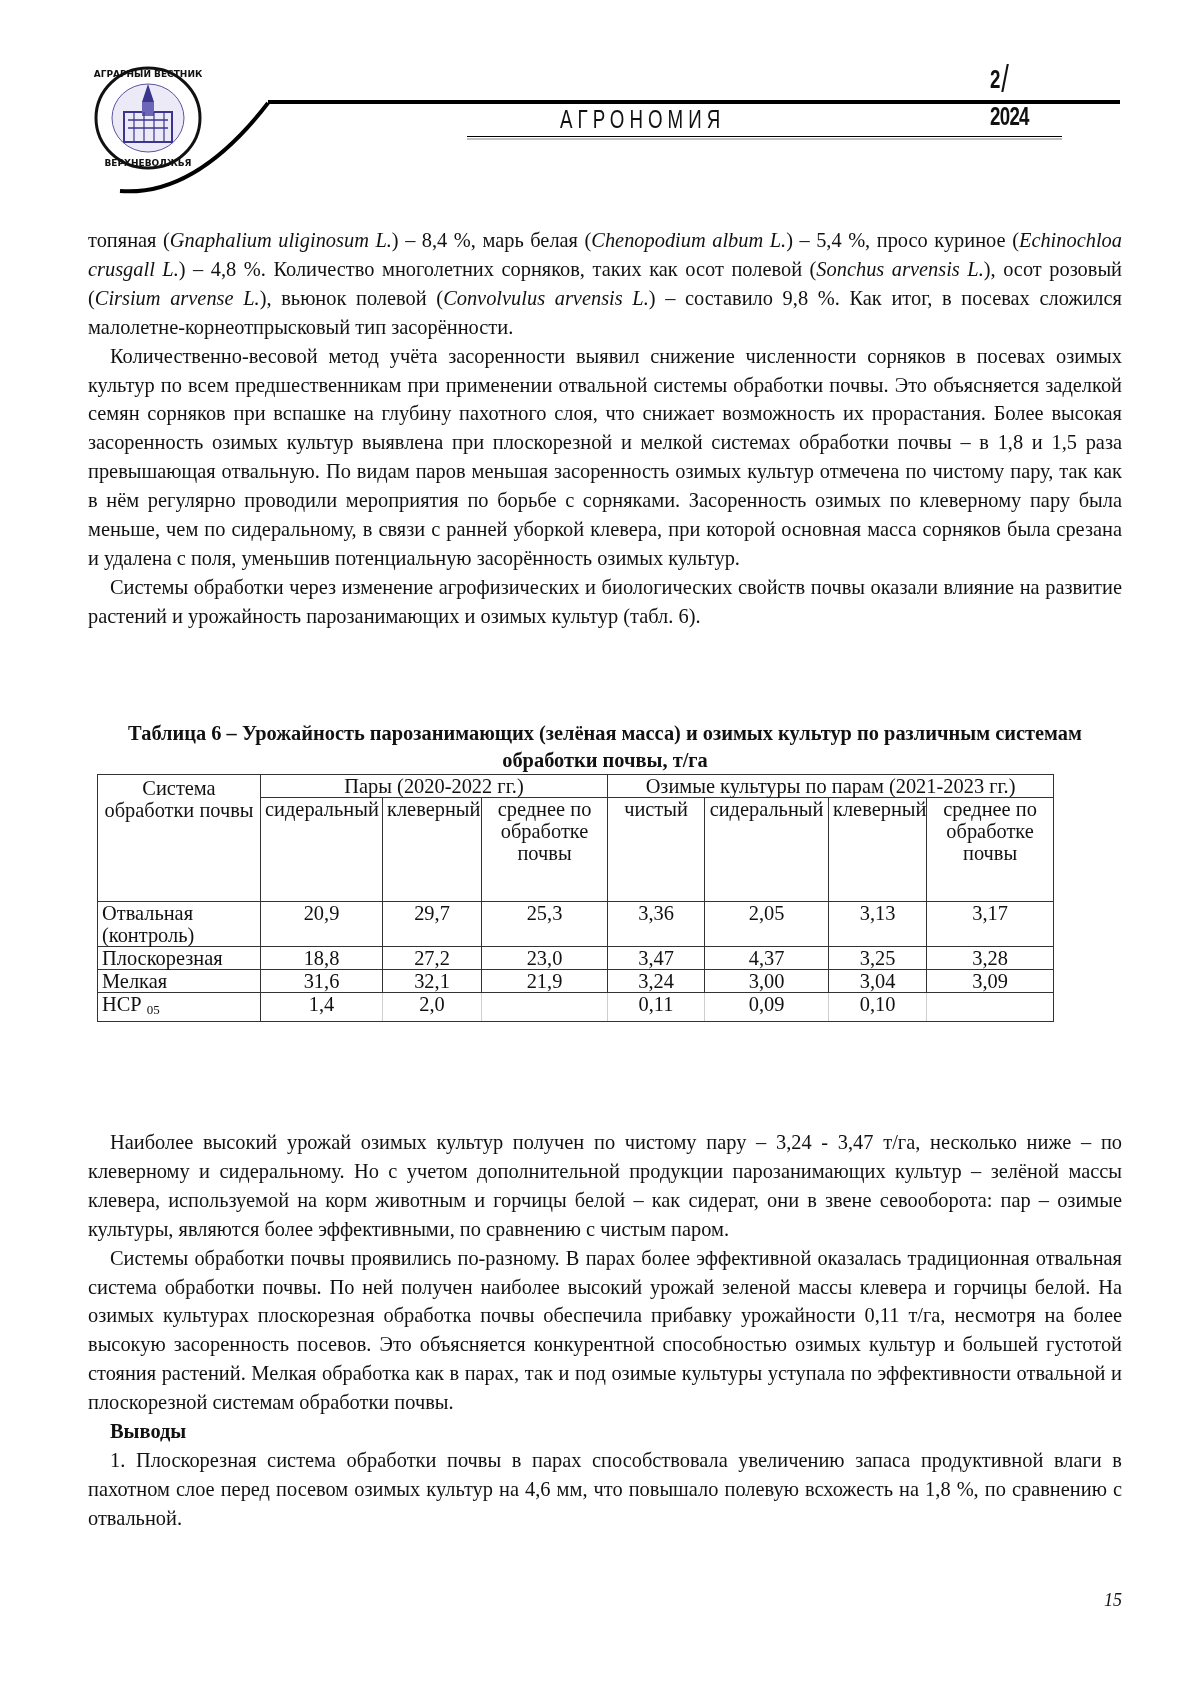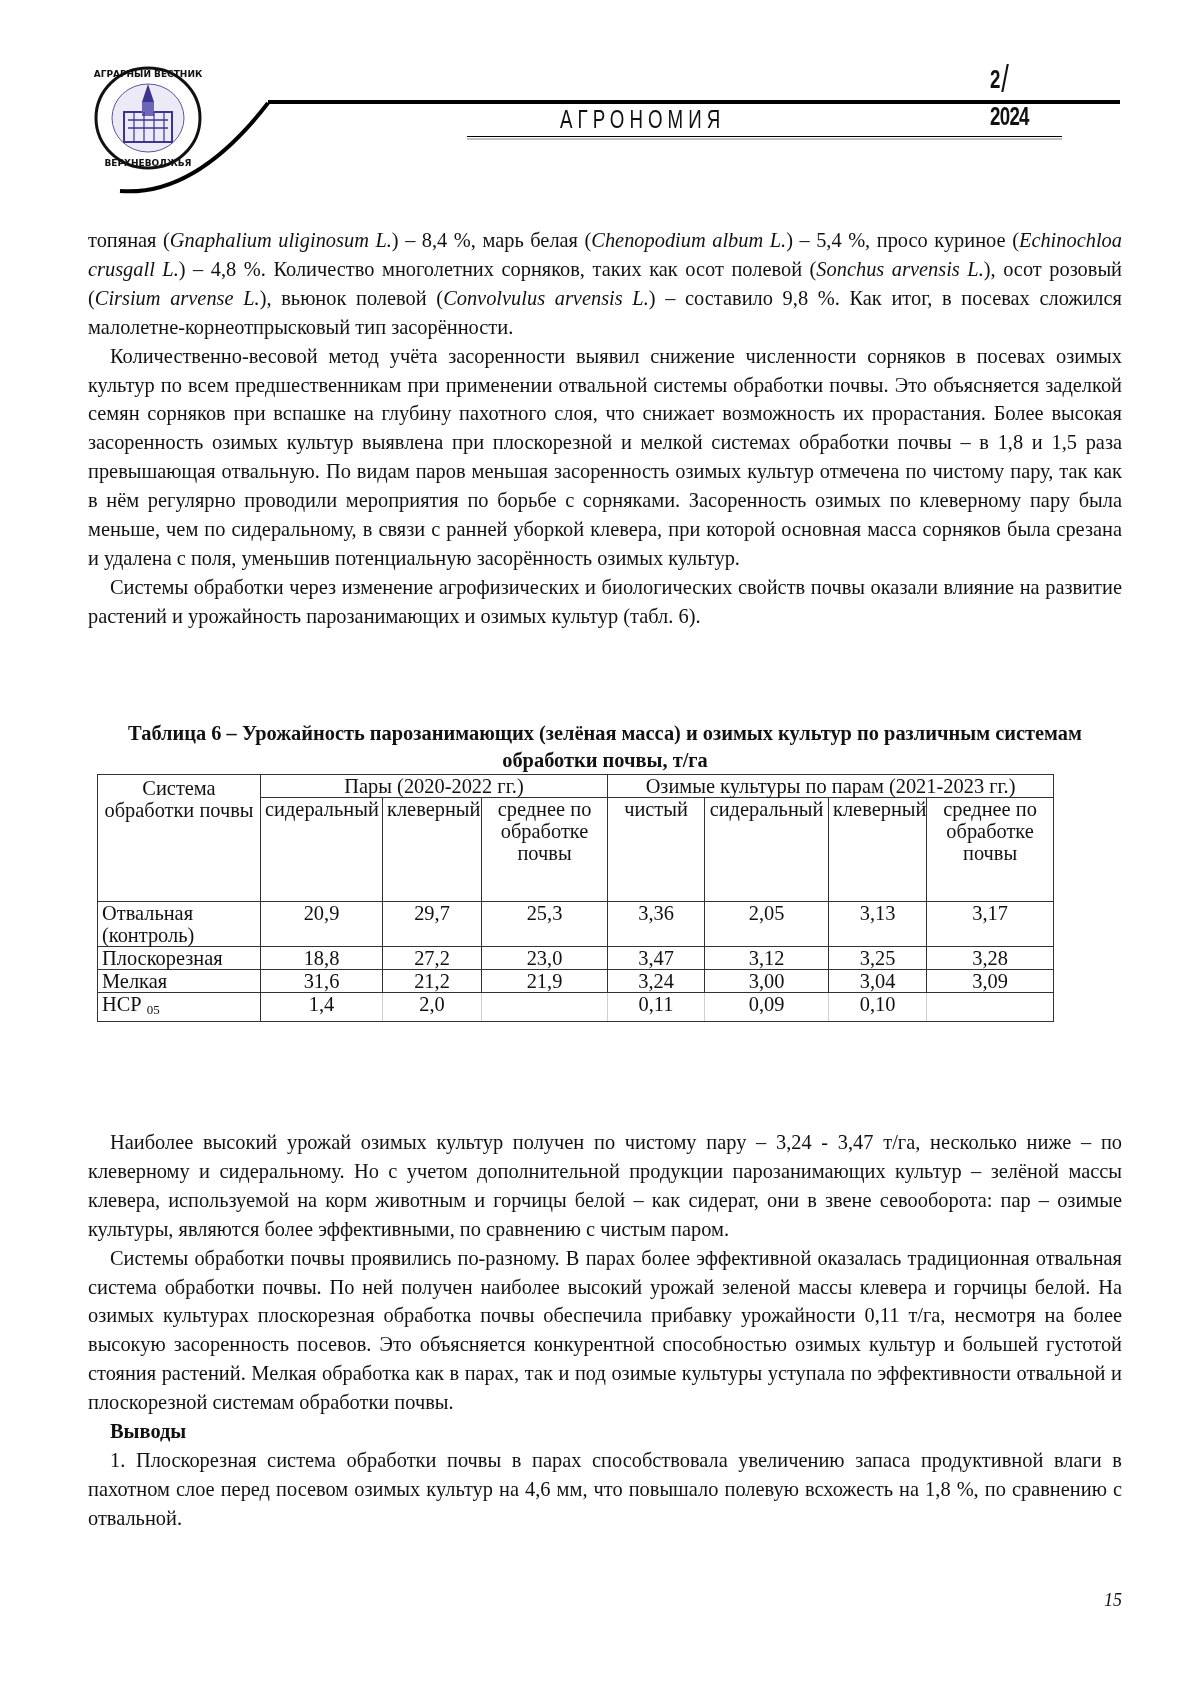--- a/index.html
+++ b/index.html
@@ -110,28 +110,28 @@
     <td>2,05</td>
     <td>3,13</td>
     <td>3,17</td>
   </tr>
   <tr>
     <td class="left">Плоскорезная</td>
     <td>18,8</td>
     <td>27,2</td>
     <td>23,0</td>
     <td>3,47</td>
-    <td>3,12</td>
+    <td>4,37</td>
     <td>3,25</td>
     <td>3,28</td>
   </tr>
   <tr>
     <td class="left">Мелкая</td>
     <td>31,6</td>
-    <td>21,2</td>
+    <td>32,1</td>
     <td>21,9</td>
     <td>3,24</td>
     <td>3,00</td>
     <td>3,04</td>
     <td>3,09</td>
   </tr>
   <tr class="lsd">
     <td class="left"><span>НСР</span> <span class="sub">05</span></td>
     <td>1,4</td>
     <td>2,0</td>

